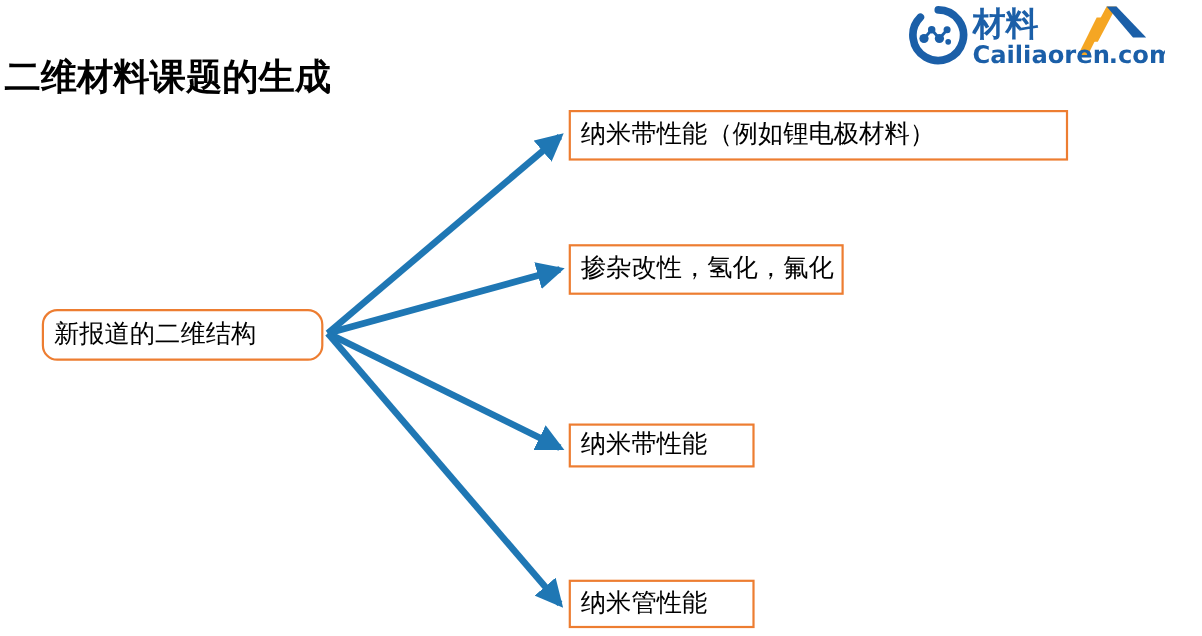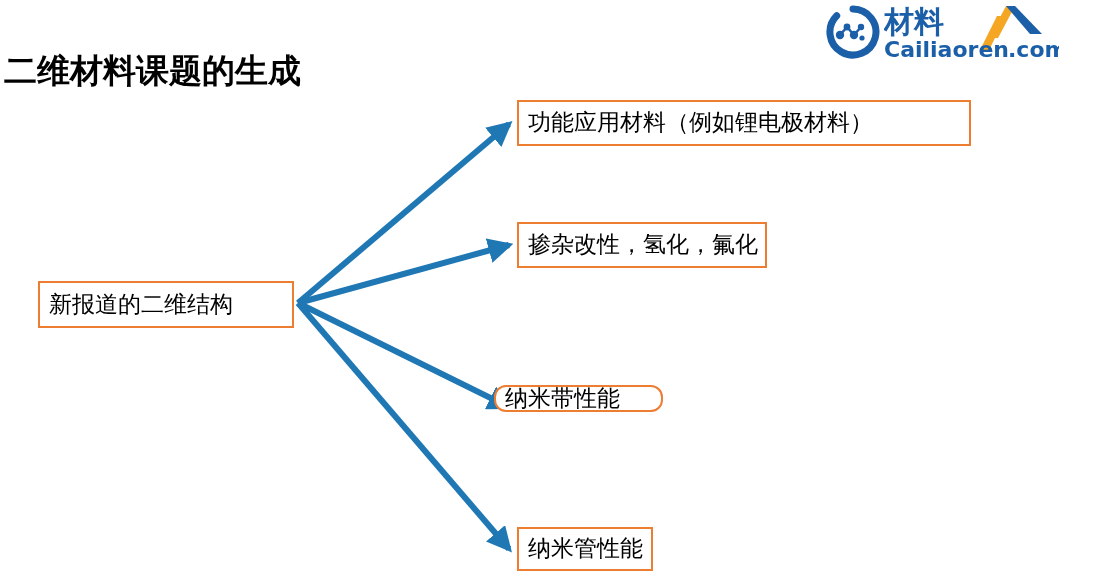--- a/index.html
+++ b/index.html
@@ -78,25 +78,25 @@
     display: flex;
     align-items: center;
     padding-left: 9px;
     padding-right: 9px;
     font-family: "DejaVu Serif", "Liberation Serif", serif;
     font-size: 23px;
     line-height: 1.1;
     color: #000000;
     white-space: nowrap;
   }
-  #node-source   { left: 38px;  top: 281px; width: 256px; height: 47px; }
+  #node-source   { left: 38px;  top: 281px; width: 256px; height: 47px; border-radius: 14px; }
   #node-target-1 { left: 517px; top: 100px; width: 454px; height: 46px; }
   #node-target-2 { left: 517px; top: 222px; width: 250px; height: 46px; }
-  #node-target-3 { left: 494px; top: 385px; width: 169px; height: 27px; border-radius: 12px; }
-  #node-target-4 { left: 517px; top: 527px; width: 136px; height: 44px; }
+  #node-target-3 { left: 517px; top: 385px; width: 169px; height: 40px; }
+  #node-target-4 { left: 517px; top: 527px; width: 169px; height: 44px; }
 </style>
 </head>
 <body>
 
 <div id="slide">
 
   <div id="slide-title">二维材料课题的生成</div>
 
   <div id="logo">
     <svg id="logo-mark" viewBox="0 0 54 54">
@@ -133,21 +133,21 @@
       </marker>
     </defs>
     <line x1="298" y1="303" x2="509" y2="124" stroke="#1F77B4" stroke-width="6" marker-end="url(#ah)"></line>
     <line x1="298" y1="303" x2="509" y2="245" stroke="#1F77B4" stroke-width="6" marker-end="url(#ah)"></line>
     <line x1="298" y1="303" x2="509" y2="407" stroke="#1F77B4" stroke-width="6" marker-end="url(#ah)"></line>
     <line x1="298" y1="303" x2="509" y2="549" stroke="#1F77B4" stroke-width="6" marker-end="url(#ah)"></line>
   </svg>
 
   <div class="node" id="node-source">新报道的二维结构</div>
 
-  <div class="node" id="node-target-1">功能应用材料（例如锂电极材料）</div>
+  <div class="node" id="node-target-1">纳米带性能（例如锂电极材料）</div>
 
   <div class="node" id="node-target-2">掺杂改性，氢化，氟化</div>
 
   <div class="node" id="node-target-3">纳米带性能</div>
 
   <div class="node" id="node-target-4">纳米管性能</div>
 
 </div>
 
 </body></html>

